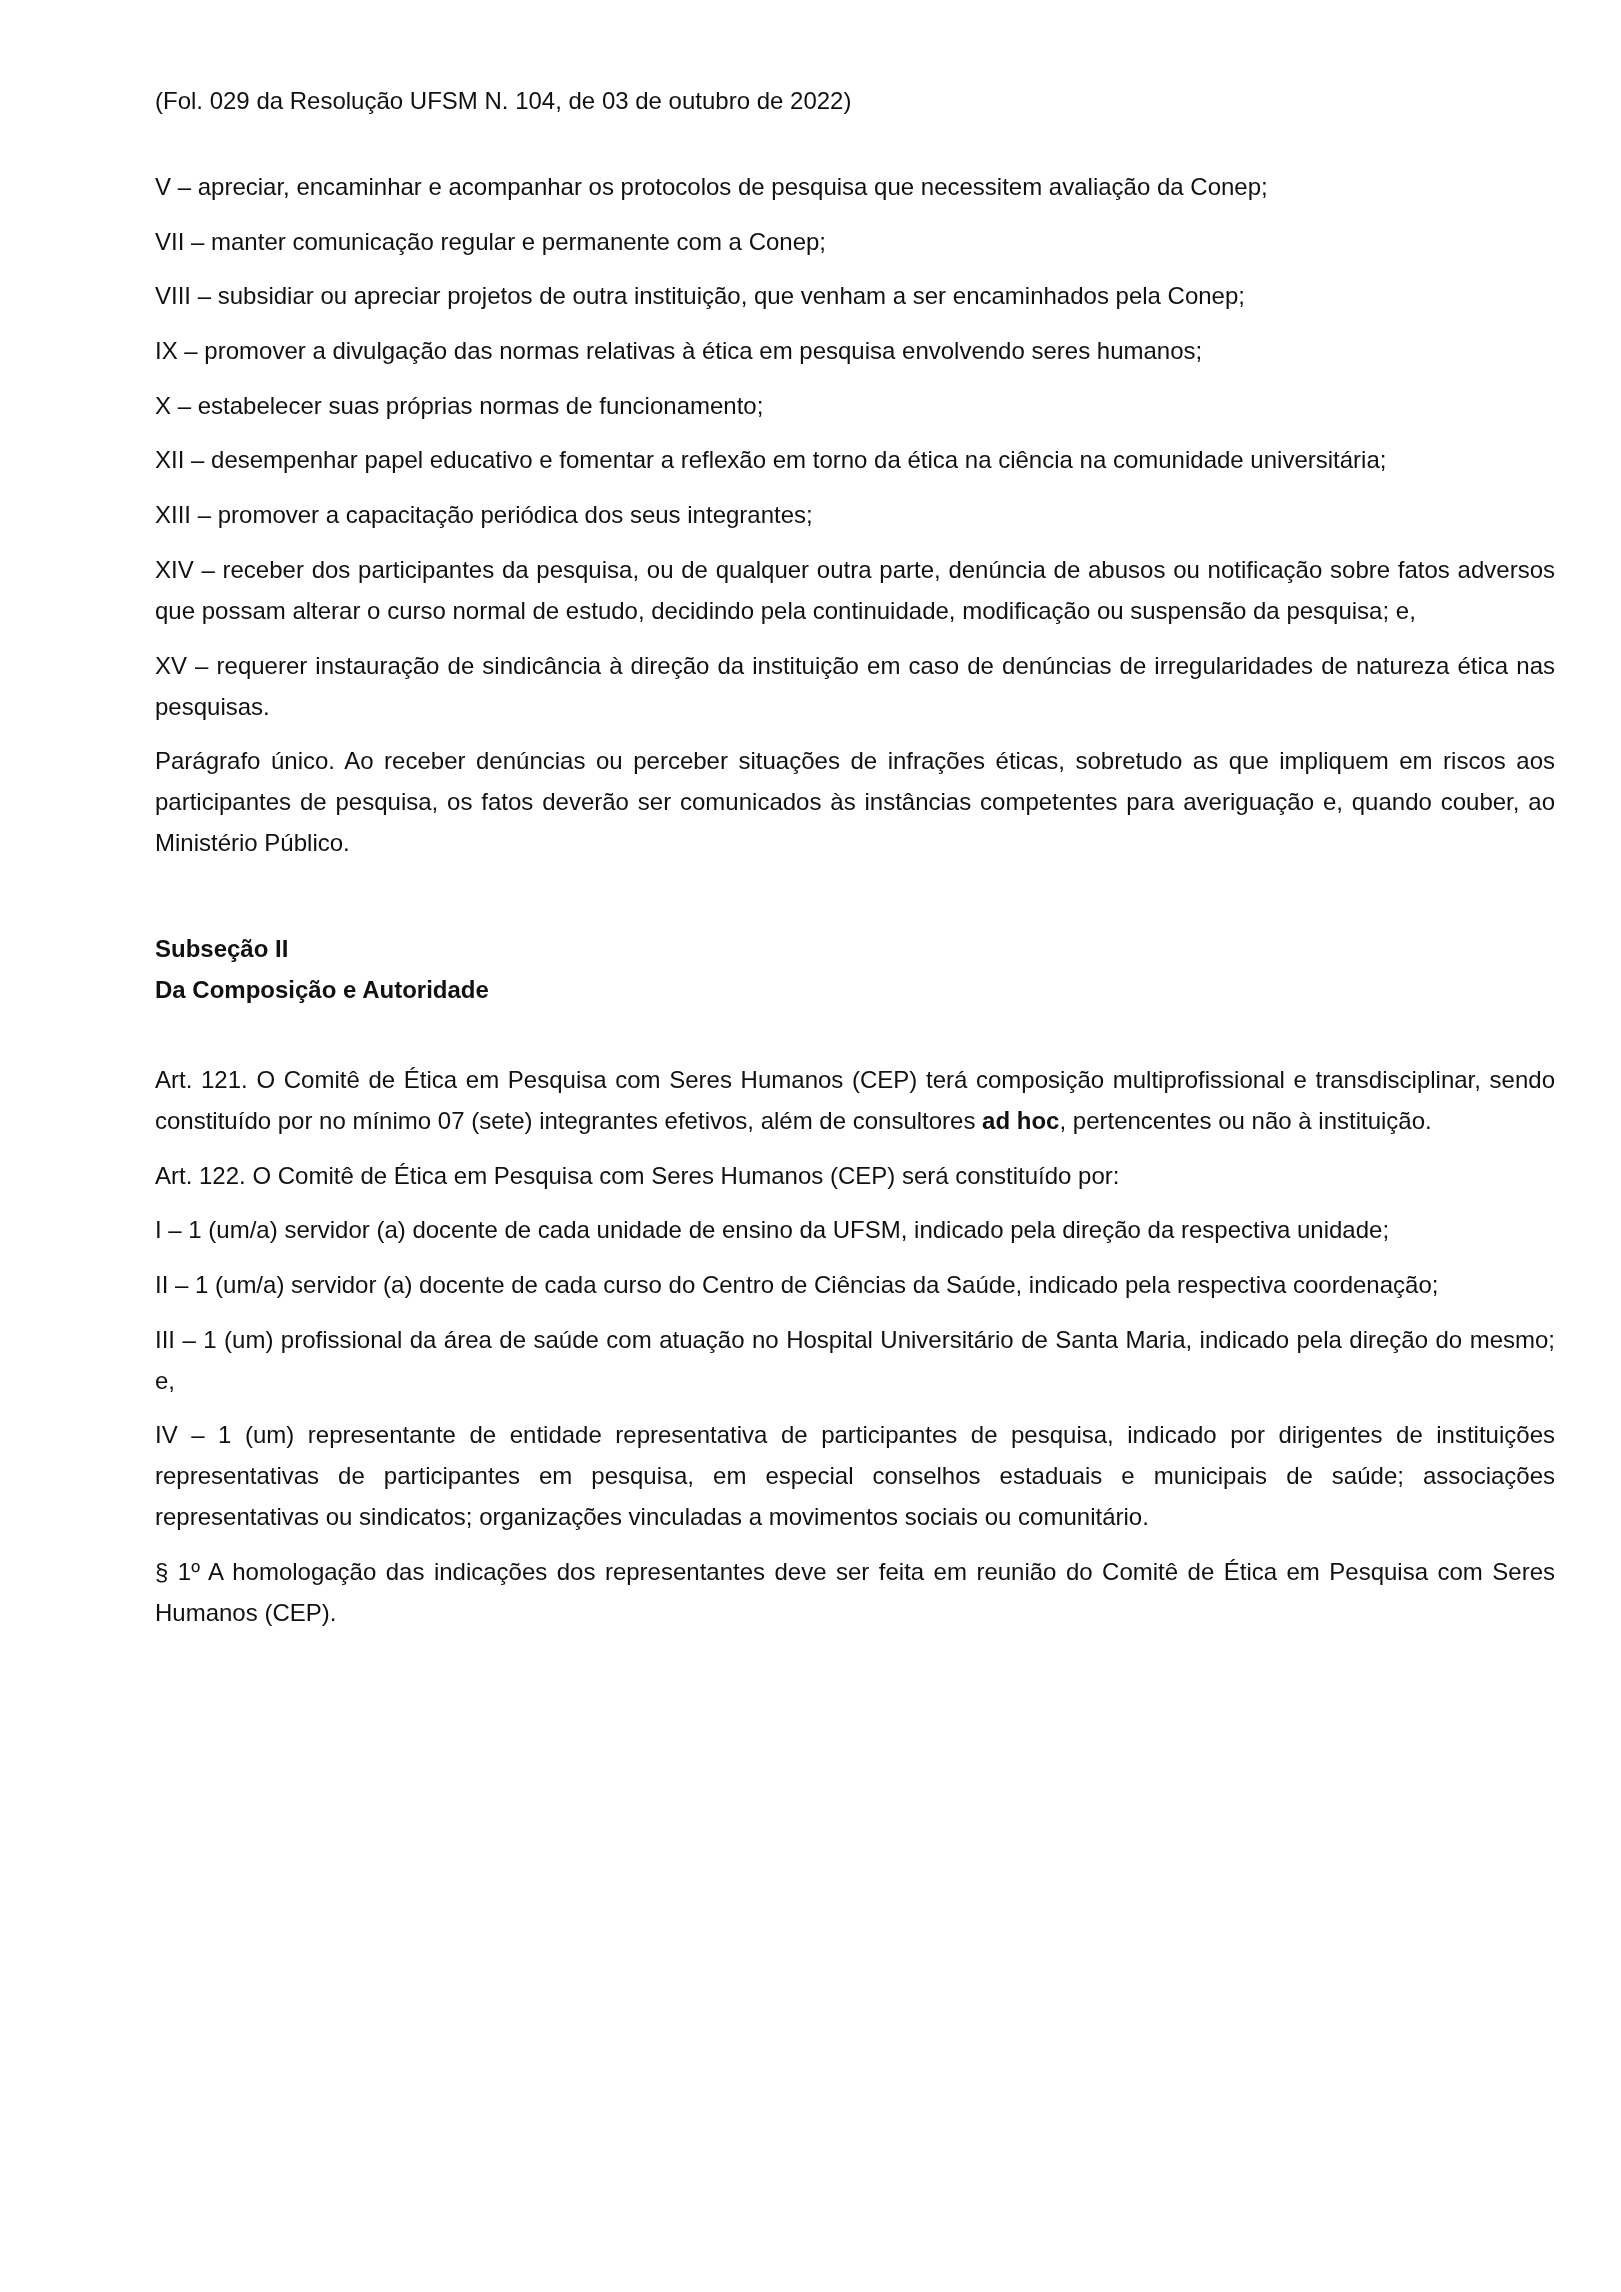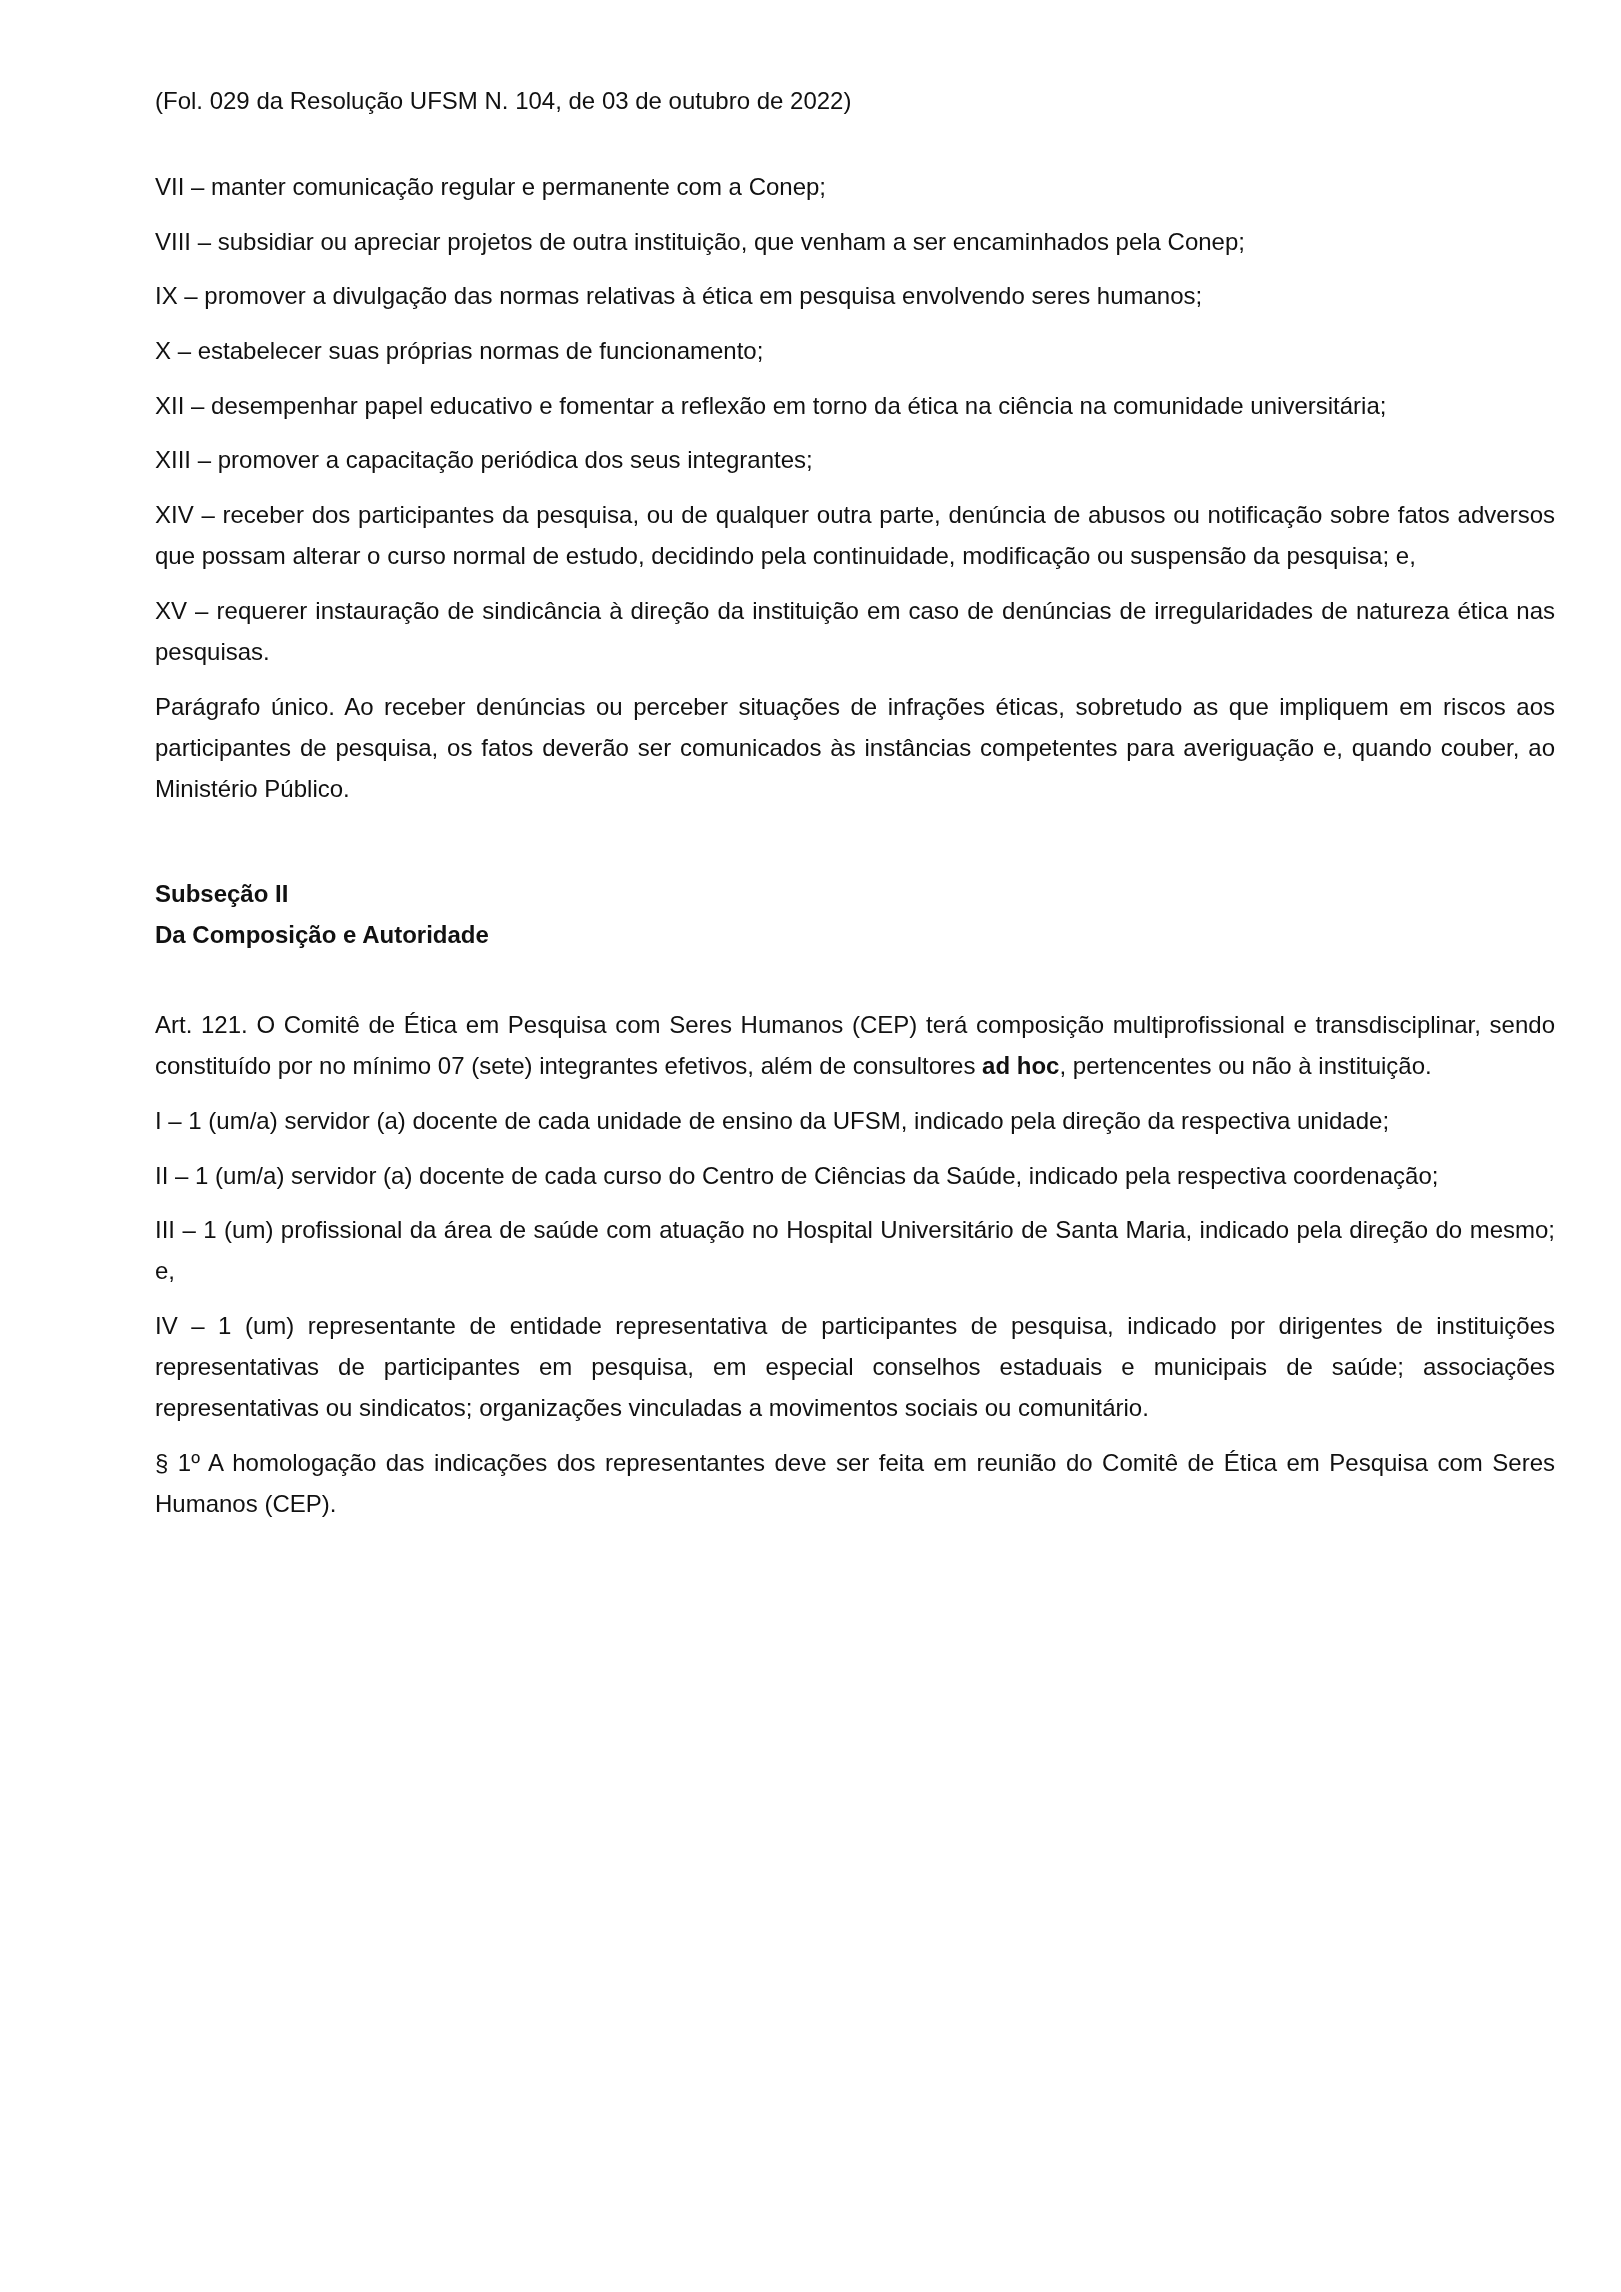--- a/index.html
+++ b/index.html
@@ -12,36 +12,38 @@
   .gap1 { height:51px; }
   .gap2 { height:49px; }
   b { font-weight:bold; }
 </style>
 </head>
 <body>
 
 <div class="page">
   <p class="header">(Fol. 029 da Resolução UFSM N. 104, de 03 de outubro de 2022)</p>
 
+  <p>V – apreciar, encaminhar e acompanhar os protocolos de pesquisa que necessitem avaliação da Conep;</p>
   <p>VII – manter comunicação regular e permanente com a Conep;</p>
   <p>VIII – subsidiar ou apreciar projetos de outra instituição, que venham a ser encaminhados pela Conep;</p>
   <p>IX – promover a divulgação das normas relativas à ética em pesquisa envolvendo seres humanos;</p>
   <p>X – estabelecer suas próprias normas de funcionamento;</p>
   <p>XII – desempenhar papel educativo e fomentar a reflexão em torno da ética na ciência na comunidade universitária;</p>
   <p>XIII – promover a capacitação periódica dos seus integrantes;</p>
   <p>XIV – receber dos participantes da pesquisa, ou de qualquer outra parte, denúncia de abusos ou notificação sobre fatos adversos que possam alterar o curso normal de estudo, decidindo pela continuidade, modificação ou suspensão da pesquisa; e,</p>
   <p>XV – requerer instauração de sindicância à direção da instituição em caso de denúncias de irregularidades de natureza ética nas pesquisas.</p>
   <p>Parágrafo único. Ao receber denúncias ou perceber situações de infrações éticas, sobretudo as que impliquem em riscos aos participantes de pesquisa, os fatos deverão ser comunicados às instâncias competentes para averiguação e, quando couber, ao Ministério Público.</p>
 
   <div class="gap1"></div>
   <p class="sub">Subseção II</p>
   <p class="sub">Da Composição e Autoridade</p>
   <div class="gap2"></div>
 
   <p><span>Art. 121. O Comitê de Ética em Pesquisa com Seres Humanos (CEP) terá composição multiprofissional e transdisciplinar, sendo constituído por no mínimo 07 (sete) integrantes efetivos, além de consultores </span><b>ad hoc</b><span>, pertencentes ou não à instituição.</span></p>
 
+  <p>Art. 122. O Comitê de Ética em Pesquisa com Seres Humanos (CEP) será constituído por:</p>
   <p>I – 1 (um/a) servidor (a) docente de cada unidade de ensino da UFSM, indicado pela direção da respectiva unidade;</p>
   <p>II – 1 (um/a) servidor (a) docente de cada curso do Centro de Ciências da Saúde, indicado pela respectiva coordenação;</p>
   <p>III – 1 (um) profissional da área de saúde com atuação no Hospital Universitário de Santa Maria, indicado pela direção do mesmo; e,</p>
   <p>IV – 1 (um) representante de entidade representativa de participantes de pesquisa, indicado por dirigentes de instituições representativas de participantes em pesquisa, em especial conselhos estaduais e municipais de saúde; associações representativas ou sindicatos; organizações vinculadas a movimentos sociais ou comunitário.</p>
   <p>§ 1º A homologação das indicações dos representantes deve ser feita em reunião do Comitê de Ética em Pesquisa com Seres Humanos (CEP).</p>
 </div>
 
 
 </body></html>

